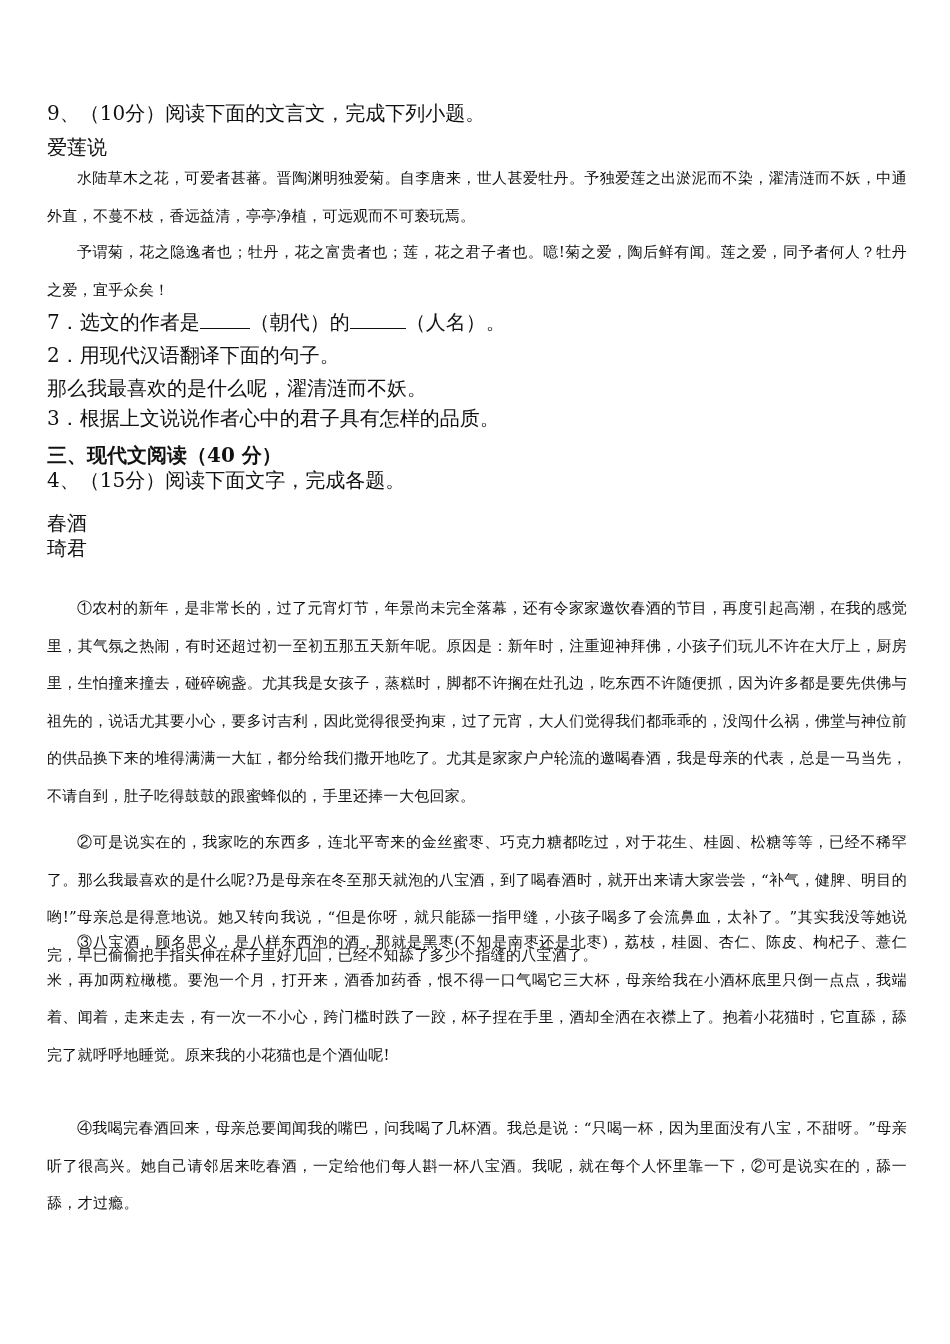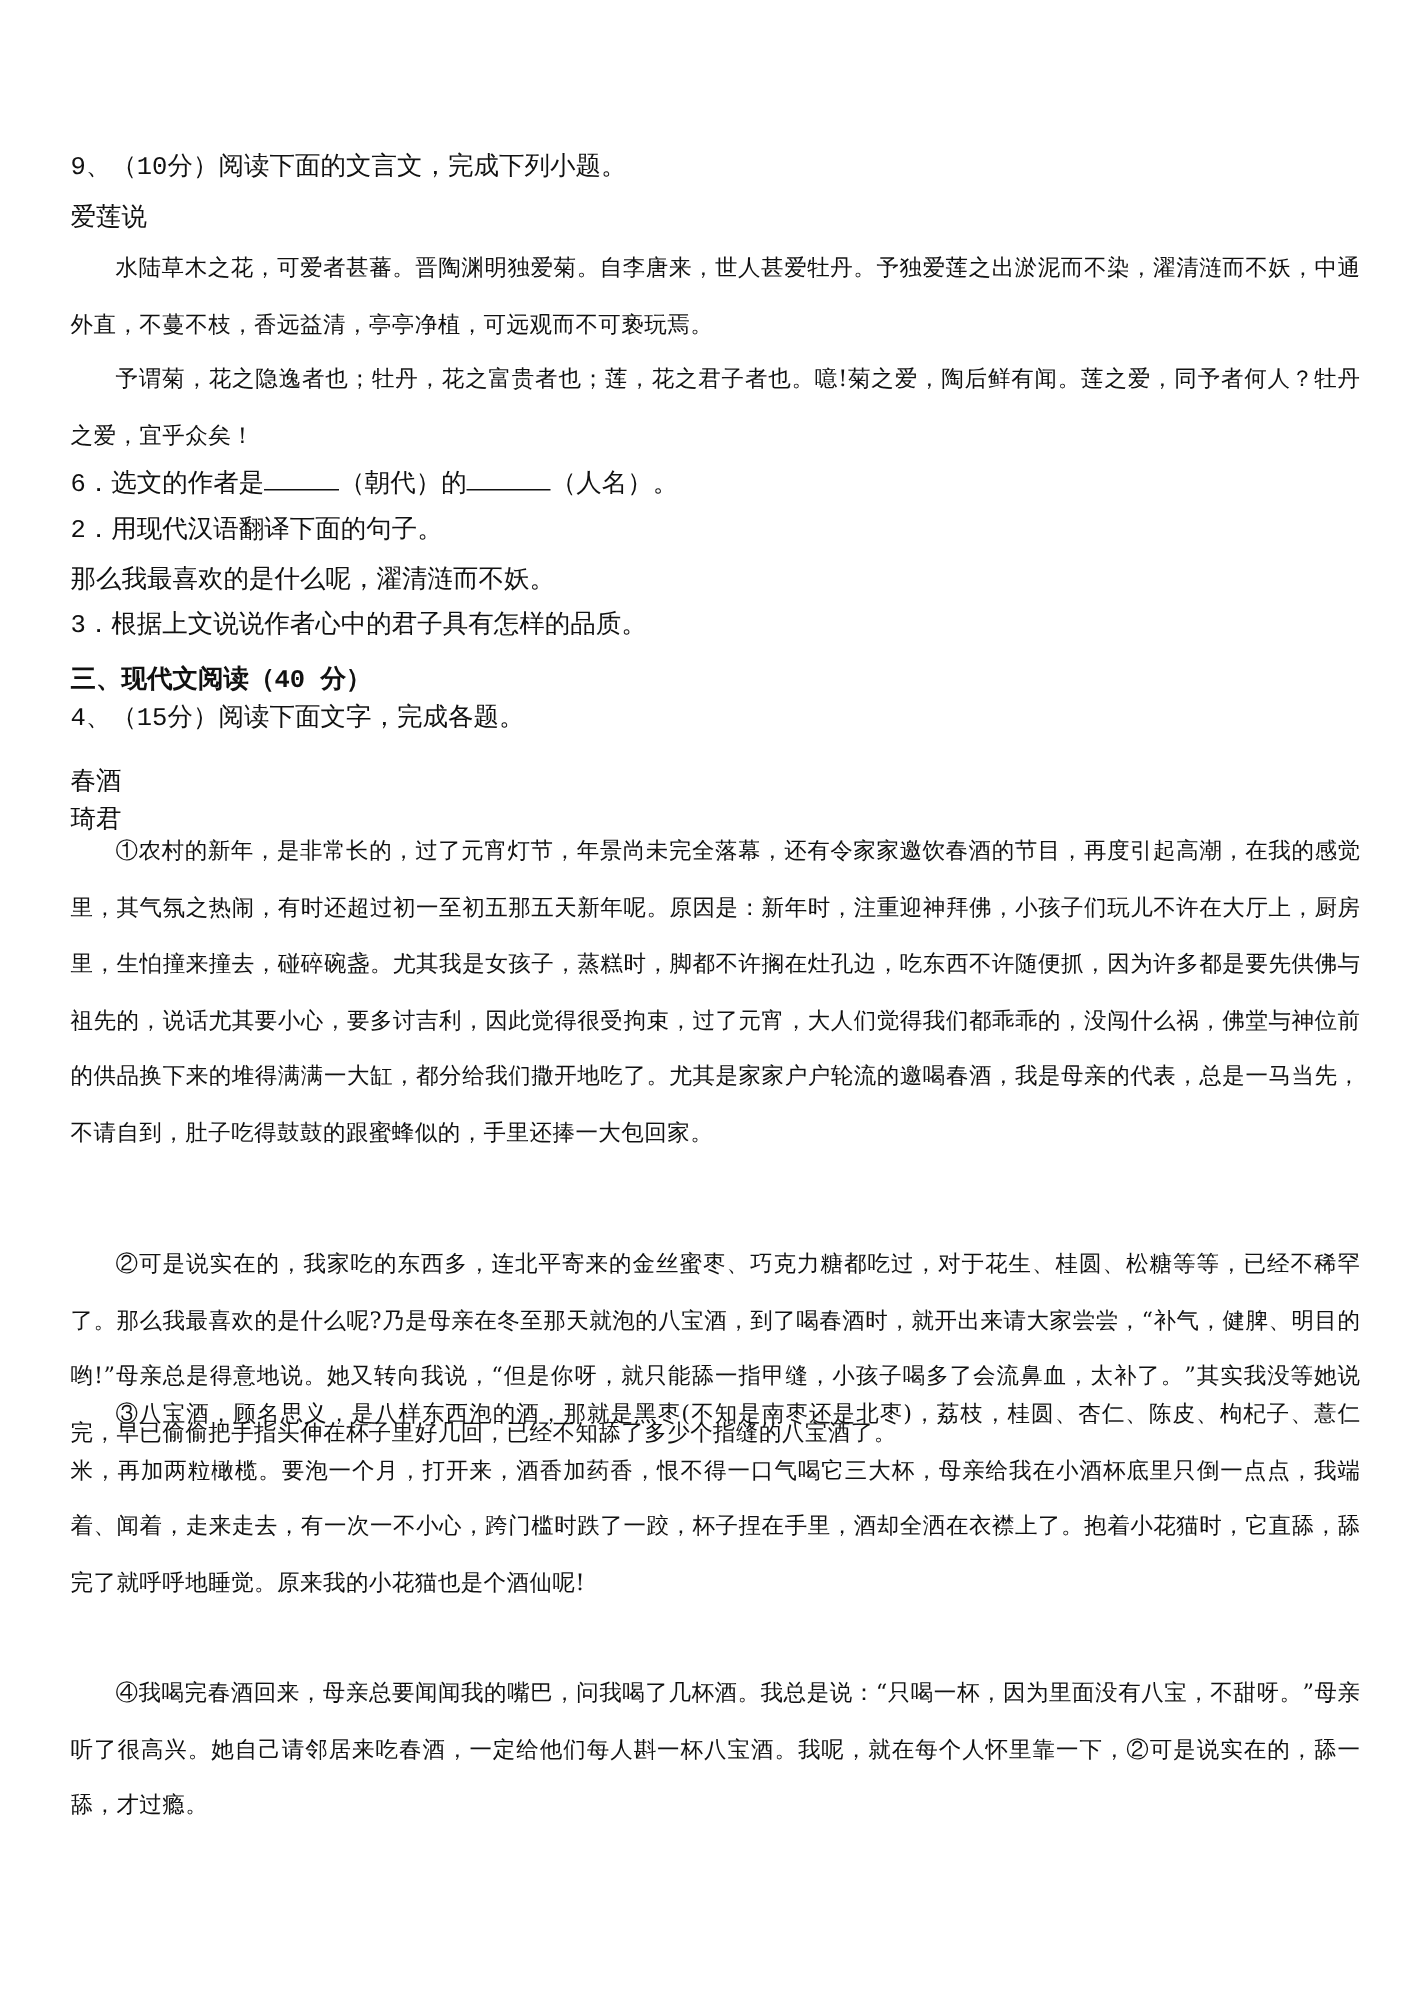--- a/index.html
+++ b/index.html
@@ -4,21 +4,21 @@
 <style>
   html, body { margin: 0; padding: 0; background: #ffffff; }
   body {
     width: 950px; height: 1344px; position: relative; overflow: hidden;
     font-family: "DejaVu Serif", "Liberation Serif", serif;
     color: #111111;
   }
   .page { position: absolute; left: 47px; top: 0; width: 860px; }
   .line {
     position: absolute; left: 0; white-space: nowrap;
-    font-size: 17px; line-height: 20px; font-family: Liberation Mono, monospace;
+    font-size: 20px; line-height: 20px;
   }
   .para {
     position: absolute; left: 0; width: 860px;
     font-size: 15px; line-height: 37.5px;
     text-align: justify; text-indent: 2em; letter-spacing: 0.3px;
   }
   .bold { font-weight: bold; }
   .blank {
     display: inline-block; border-bottom: 1px solid #111; height: 14px;
     vertical-align: baseline;
@@ -29,29 +29,29 @@
 
 <div class="page">
 
   <div class="line" style="top:103px">9、（10分）阅读下面的文言文，完成下列小题。</div>
   <div class="line" style="top:137px">爱莲说</div>
 
   <div class="para" style="top:160px">水陆草木之花，可爱者甚蕃。晋陶渊明独爱菊。自李唐来，世人甚爱牡丹。予独爱莲之出淤泥而不染，濯清涟而不妖，中通外直，不蔓不枝，香远益清，亭亭净植，可远观而不可亵玩焉。</div>
   <div class="para" style="top:234px">予谓菊，花之隐逸者也；牡丹，花之富贵者也；莲，花之君子者也。噫!菊之爱，陶后鲜有闻。莲之爱，同予者何人？牡丹之爱，宜乎众矣！</div>
 
   <div class="line" style="top:312px">
-    <span>6．选文的作者是</span><span class="blank" style="width:50px"></span><span>（朝代）的</span><span class="blank" style="width:56px"></span><span>（人名）。</span>
+    <span>7．选文的作者是</span><span class="blank" style="width:50px"></span><span>（朝代）的</span><span class="blank" style="width:56px"></span><span>（人名）。</span>
   </div>
   <div class="line" style="top:345px">2．用现代汉语翻译下面的句子。</div>
   <div class="line" style="top:378px">那么我最喜欢的是什么呢，濯清涟而不妖。</div>
   <div class="line" style="top:408px">3．根据上文说说作者心中的君子具有怎样的品质。</div>
 
   <div class="line bold" style="top:445px">三、现代文阅读（40 分）</div>
   <div class="line" style="top:470px">4、（15分）阅读下面文字，完成各题。</div>
   <div class="line" style="top:513px">春酒</div>
   <div class="line" style="top:538px">琦君</div>
 
-  <div class="para" style="top:549px">①农村的新年，是非常长的，过了元宵灯节，年景尚未完全落幕，还有令家家邀饮春酒的节目，再度引起高潮，在我的感觉里，其气氛之热闹，有时还超过初一至初五那五天新年呢。原因是：新年时，注重迎神拜佛，小孩子们玩儿不许在大厅上，厨房里，生怕撞来撞去，碰碎碗盏。尤其我是女孩子，蒸糕时，脚都不许搁在灶孔边，吃东西不许随便抓，因为许多都是要先供佛与祖先的，说话尤其要小心，要多讨吉利，因此觉得很受拘束，过了元宵，大人们觉得我们都乖乖的，没闯什么祸，佛堂与神位前的供品换下来的堆得满满一大缸，都分给我们撒开地吃了。尤其是家家户户轮流的邀喝春酒，我是母亲的代表，总是一马当先，不请自到，肚子吃得鼓鼓的跟蜜蜂似的，手里还捧一大包回家。</div>
+  <div class="para" style="top:590px">①农村的新年，是非常长的，过了元宵灯节，年景尚未完全落幕，还有令家家邀饮春酒的节目，再度引起高潮，在我的感觉里，其气氛之热闹，有时还超过初一至初五那五天新年呢。原因是：新年时，注重迎神拜佛，小孩子们玩儿不许在大厅上，厨房里，生怕撞来撞去，碰碎碗盏。尤其我是女孩子，蒸糕时，脚都不许搁在灶孔边，吃东西不许随便抓，因为许多都是要先供佛与祖先的，说话尤其要小心，要多讨吉利，因此觉得很受拘束，过了元宵，大人们觉得我们都乖乖的，没闯什么祸，佛堂与神位前的供品换下来的堆得满满一大缸，都分给我们撒开地吃了。尤其是家家户户轮流的邀喝春酒，我是母亲的代表，总是一马当先，不请自到，肚子吃得鼓鼓的跟蜜蜂似的，手里还捧一大包回家。</div>
   <div class="para" style="top:824px">②可是说实在的，我家吃的东西多，连北平寄来的金丝蜜枣、巧克力糖都吃过，对于花生、桂圆、松糖等等，已经不稀罕了。那么我最喜欢的是什么呢?乃是母亲在冬至那天就泡的八宝酒，到了喝春酒时，就开出来请大家尝尝，“补气，健脾、明目的哟!”母亲总是得意地说。她又转向我说，“但是你呀，就只能舔一指甲缝，小孩子喝多了会流鼻血，太补了。”其实我没等她说完，早已偷偷把手指头伸在杯子里好几回，已经不知舔了多少个指缝的八宝酒了。</div>
   <div class="para" style="top:924px">③八宝酒，顾名思义，是八样东西泡的酒，那就是黑枣(不知是南枣还是北枣)，荔枝，桂圆、杏仁、陈皮、枸杞子、薏仁米，再加两粒橄榄。要泡一个月，打开来，酒香加药香，恨不得一口气喝它三大杯，母亲给我在小酒杯底里只倒一点点，我端着、闻着，走来走去，有一次一不小心，跨门槛时跌了一跤，杯子捏在手里，酒却全洒在衣襟上了。抱着小花猫时，它直舔，舔完了就呼呼地睡觉。原来我的小花猫也是个酒仙呢!</div>
   <div class="para" style="top:1110px">④我喝完春酒回来，母亲总要闻闻我的嘴巴，问我喝了几杯酒。我总是说：“只喝一杯，因为里面没有八宝，不甜呀。”母亲听了很高兴。她自己请邻居来吃春酒，一定给他们每人斟一杯八宝酒。我呢，就在每个人怀里靠一下，②可是说实在的，舔一舔，才过瘾。</div>
 
 </div>
 
 </body></html>

